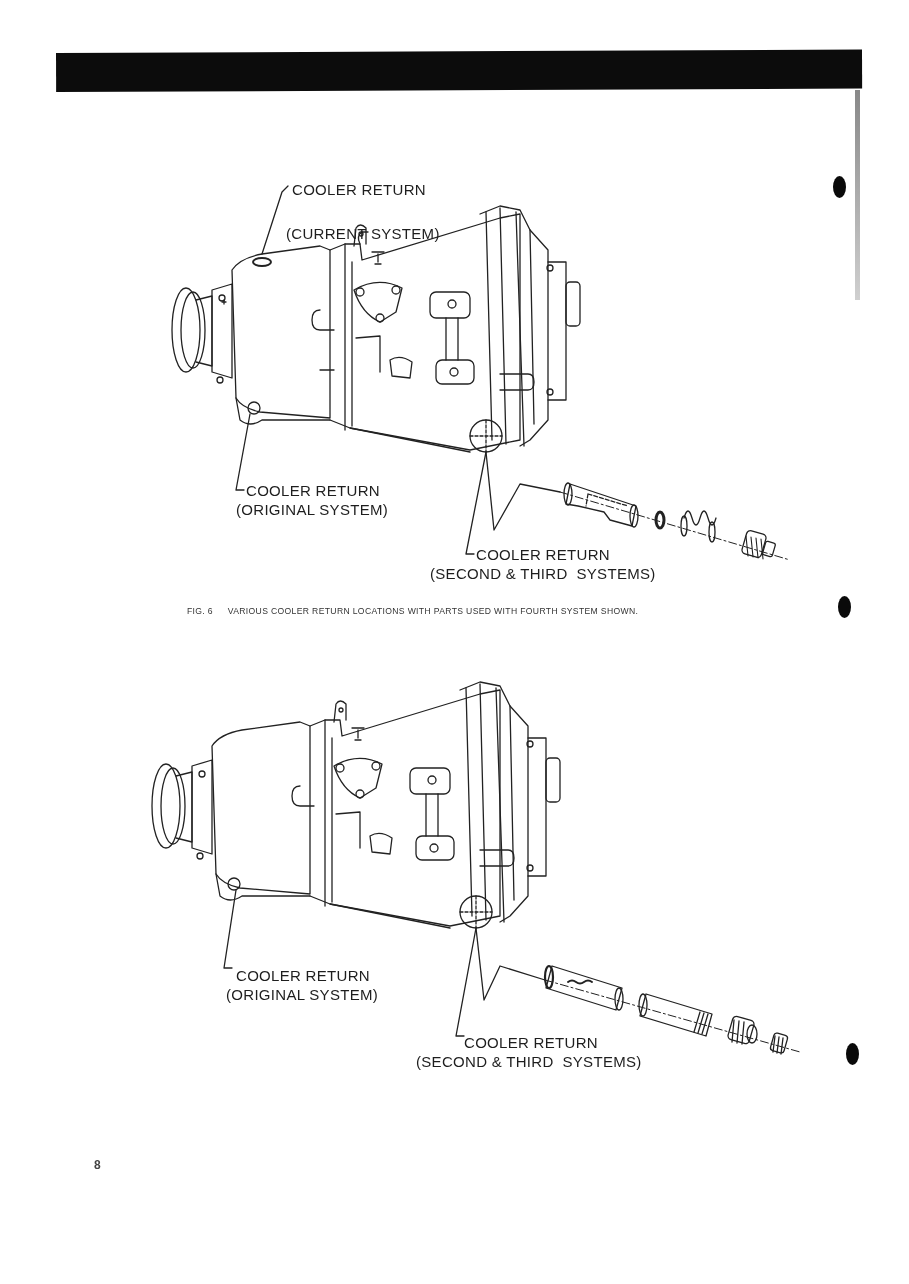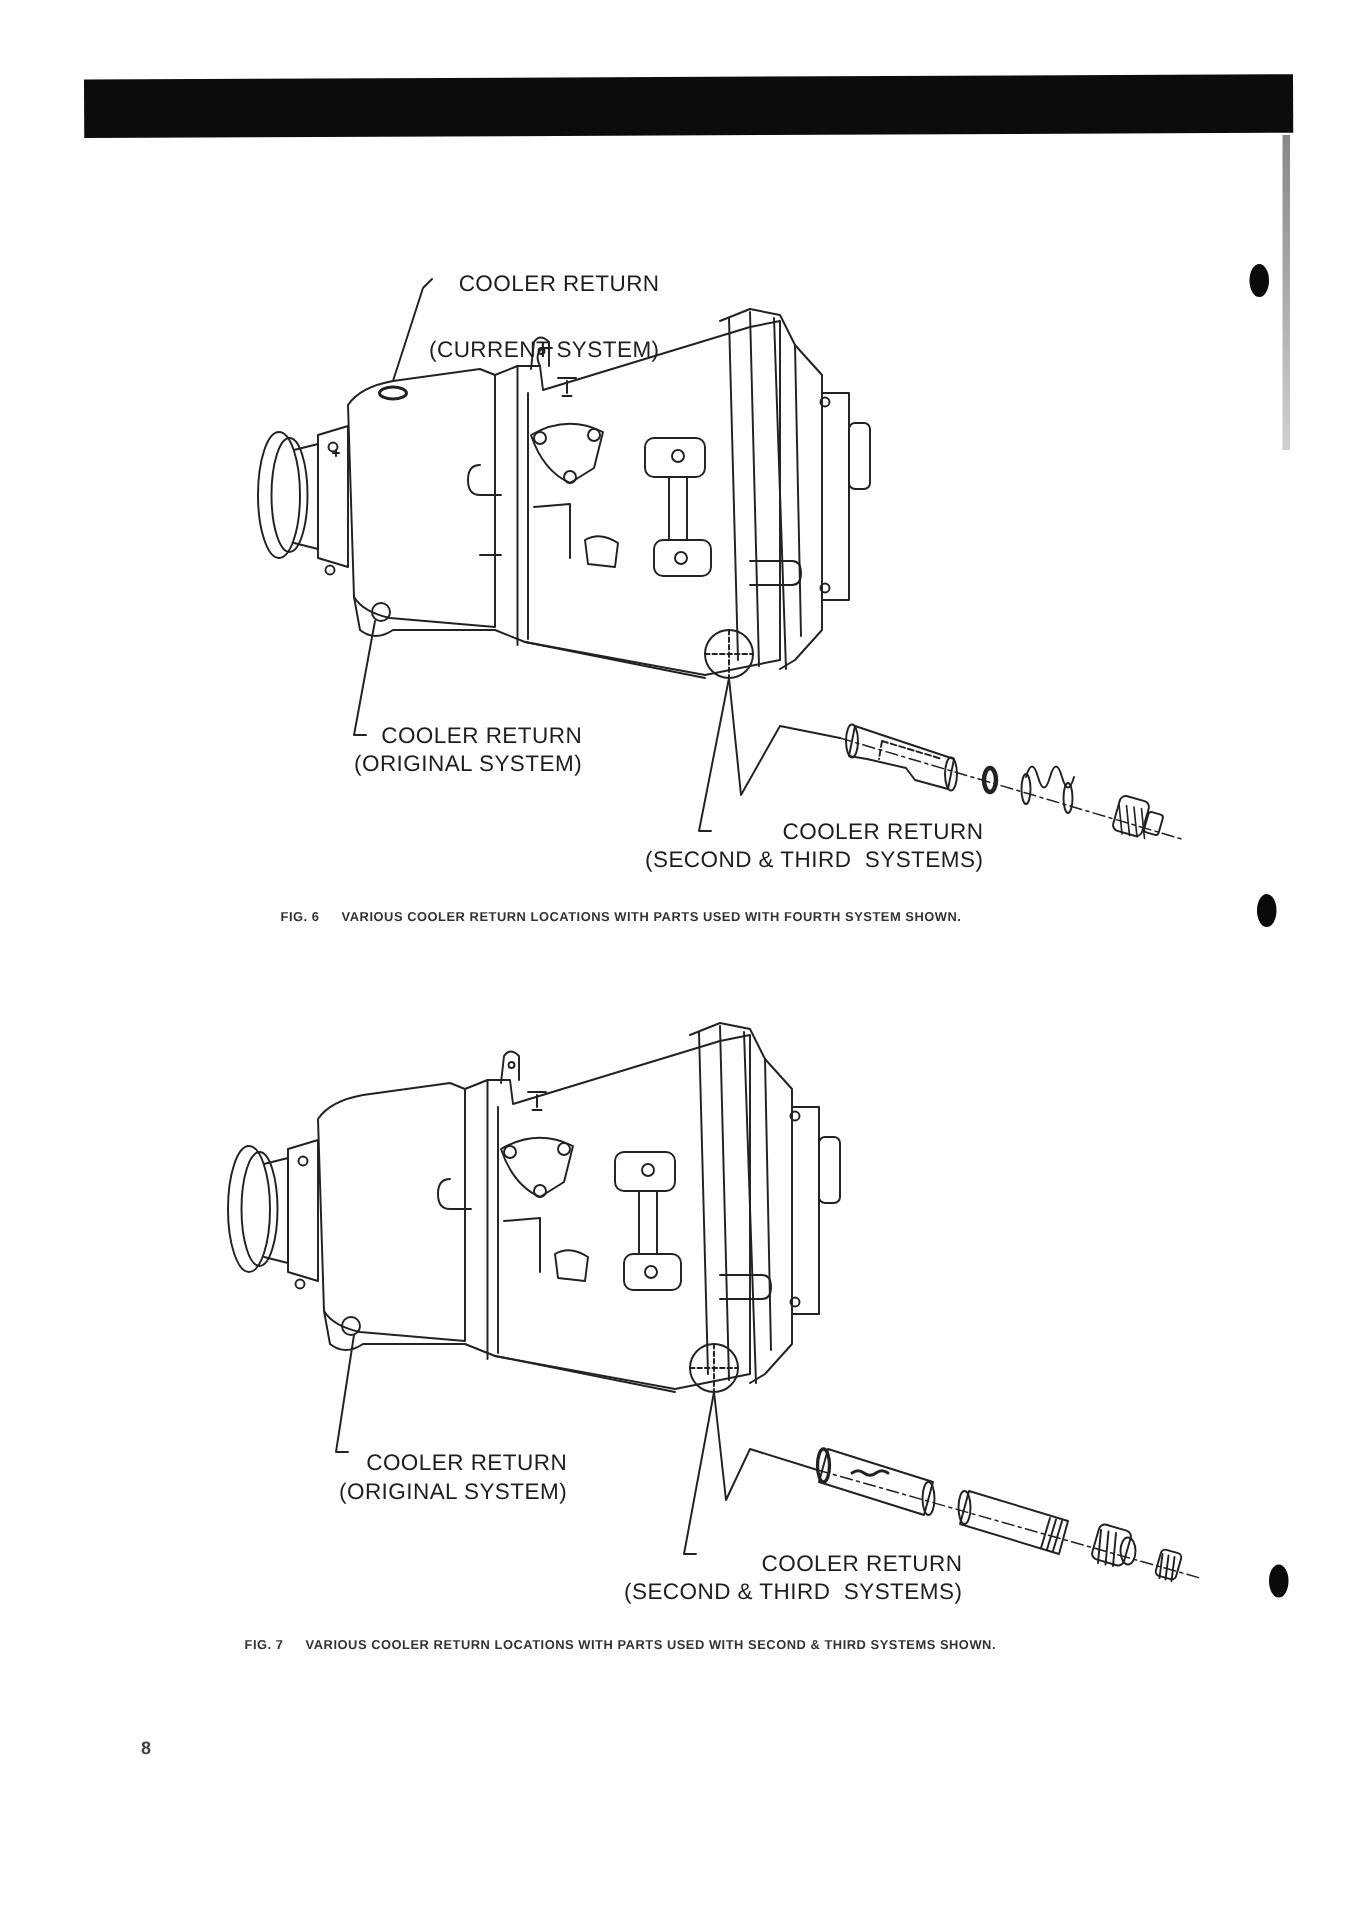--- a/index.html
+++ b/index.html
@@ -11,28 +11,28 @@
       position: absolute; left: 56px; top: 53px; width: 806px; height: 39px;
       background: #0c0c0c; transform: rotate(-0.25deg); transform-origin: left top;
     }
     .edge-line {
       position: absolute; left: 855px; top: 90px; width: 5px; height: 210px;
       background: linear-gradient(#555, #bbb); opacity: 0.7;
     }
     .hole {
       position: absolute; width: 13px; height: 22px; border-radius: 50%; background: #0a0a0a;
     }
-    .fig { position: absolute; text-align: right; }
+    .fig { position: absolute; }
     .fig svg { position: absolute; left: 0; top: 0; }
     .label {
       position: absolute; font-size: 15px; line-height: 19px; color: #1e1e1e; letter-spacing: 0.3px;
       white-space: nowrap;
     }
     .caption {
-      position: absolute; font-size: 8.6px; font-weight: bold; color: #333; letter-spacing: 0.35px;
+      position: absolute; font-size: 8.6px; font-weight: normal; color: #333; letter-spacing: 0.35px;
       white-space: nowrap;
     }
     .caption .fignum { margin-right: 12px; }
     .page-number {
       position: absolute; left: 94px; top: 1158px; font-size: 12px; font-weight: bold; color: #444;
     }
     .ghost {
       position: absolute; color: #e9e9e9; font-size: 8px; line-height: 13px; font-family: "Liberation Serif", serif;
     }
   </style>
@@ -216,19 +216,15 @@
 
   <div class="label" style="left:236px;top:966px;">
     <div>COOLER RETURN</div>
     <div style="margin-left:-10px;">(ORIGINAL SYSTEM)</div>
   </div>
   <div class="label" style="left:464px;top:1033px;">
     <div>COOLER RETURN</div>
     <div style="margin-left:-48px;white-space:pre;">(SECOND &amp; THIRD  SYSTEMS)</div>
   </div>
 
-  <div class="caption" style="left:163px;top:1091px;">
-    <span class="fignum">FIG. 7</span>
-    <span>VARIOUS COOLER RETURN LOCATIONS WITH PARTS USED WITH SECOND &amp; THIRD SYSTEMS SHOWN.</span>
-  </div>
 </div>
 
 <div class="page-number">8</div>
 
 </body></html>

